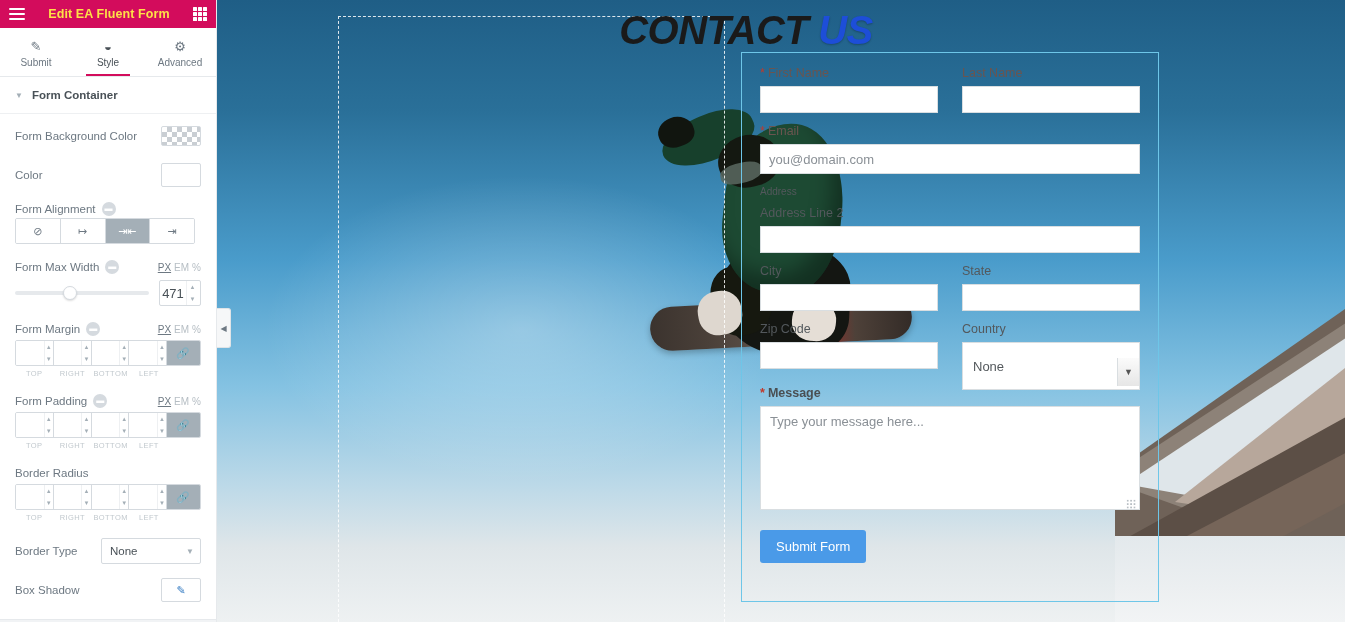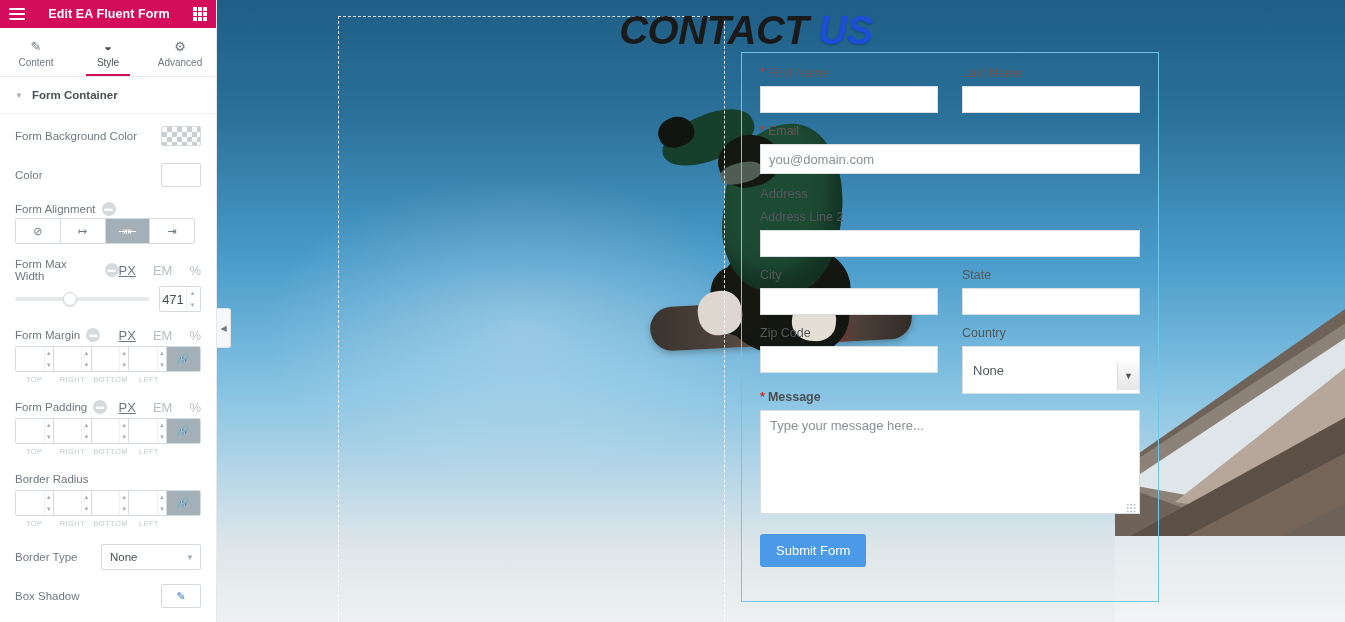--- a/index.html
+++ b/index.html
@@ -16,21 +16,21 @@
     width: 217px; height: 622px;
     background: #fff;
     border-right: 1px solid #e6e9ec;
     position: relative;
     flex: 0 0 217px;
     overflow: hidden;
   }
   .panel-header {
     height: 28px; background: #d30c5c;
     display: flex; align-items: center; justify-content: space-between;
-    padding: 0 9px; color: #ffffff;
+    padding: 0 9px; color: #fde047;
   }
   .hamburger { width: 16px; display: flex; flex-direction: column; gap: 3px; cursor: pointer; }
   .hamburger i { display: block; height: 2px; background: #fff; border-radius: 1px; }
   .panel-title { font-size: 12.5px; font-weight: bold; letter-spacing: .1px; flex: 1; text-align: center; }
   .grid-icon { width: 14px; height: 14px; display: grid; grid-template-columns: repeat(3,1fr); grid-template-rows: repeat(3,1fr); gap: 1.5px; cursor: pointer; }
   .grid-icon i { background: #fff; border-radius: .5px; }
 
   .tabs { display: flex; height: 49px; border-bottom: 1px solid #e6e9ec; background: #fff; }
   .tab { flex: 1; display: flex; flex-direction: column; align-items: center; justify-content: center;
          gap: 4px; font-size: 10px; color: #6d7882; cursor: pointer; position: relative; padding-top: 4px; }
@@ -55,21 +55,21 @@
   }
   .swatch-checker {
     width: 40px; height: 20px; border: 1px solid #d5dadf; border-radius: 2px; cursor: pointer;
     background-image:
       linear-gradient(45deg,#c9ced3 25%,transparent 25%,transparent 75%,#c9ced3 75%),
       linear-gradient(45deg,#c9ced3 25%,transparent 25%,transparent 75%,#c9ced3 75%);
     background-size: 10px 10px; background-position: 0 0, 5px 5px; background-color: #fff;
   }
   .swatch-plain { width: 40px; height: 24px; border: 1px solid #d5dadf; border-radius: 2px; background: #fff; cursor: pointer; }
 
-  .units { display: flex; gap: 17px; font-size: 13px; color: #b6bec4; }
+  .units { display: flex; gap: 3px; font-size: 10px; color: #b6bec4; }
   .units span { cursor: pointer; }
   .units span.on { color: #6d7882; text-decoration: underline; }
 
   .align-row { display: flex; border: 1px solid #d5dadf; border-radius: 2px; overflow: hidden; width: 180px; height: 26px; margin-top: 2px; }
   .align-btn { flex: 1; display: flex; align-items: center; justify-content: center;
                border-right: 1px solid #d5dadf; font-size: 11px; color: #6d7882; cursor: pointer; background: #fff; }
   .align-btn:last-child { border-right: none; }
   .align-btn.on { background: #a4afb7; color: #fff; }
 
   .slider-row { display: flex; align-items: center; gap: 10px; margin-top: 4px; }
@@ -154,21 +154,21 @@
                  border: 1px solid #6ec6e8; padding: 0; }
   .fw-inner { padding: 12px 18px 16px 18px; }
   .frow { display: flex; gap: 24px; }
   .fcol { flex: 1; min-width: 0; margin-bottom: 10px; }
   .flabel { font-size: 12.5px; color: #53585c; margin-bottom: 5px; display: block; line-height: 16px; }
   .flabel.dim { color: #6a5550; }
   .req { color: #c0392b; margin-right: 3px; }
   .fin { width: 100%; height: 27px; border: 1px solid #d9dee1; background: #fff;
          font-size: 12.5px; color: #53585c; padding: 0 8px; font-family: inherit; outline: none; }
   .fin::placeholder { color: #8a9096; }
-  .group-label { font-size: 13px; color: #53585c; margin: 4px 0 8px; display: block; }
+  .group-label { font-size: 10px; color: #53585c; margin: 4px 0 8px; display: block; }
   .fsel-wrap { position: relative; width: 100%; height: 30px; }
   .fsel { width: 100%; height: 100%; border: 1px solid #d9dee1; background: #fff;
           font-size: 13px; color: #53585c; padding: 0 28px 0 10px; font-family: inherit;
           appearance: none; outline: none; cursor: pointer; }
   .fsel-arrow { position: absolute; right: 1px; top: 1px; width: 22px; height: 28px;
                 background: linear-gradient(180deg,#fbfbfb,#e6e6e6); border-left: 1px solid #d9dee1;
                 display: flex; align-items: center; justify-content: center; font-size: 9px; color: #555; pointer-events: none; }
   .ftextarea { width: 100%; height: 104px; border: 1px solid #d9dee1; background: #fff;
                font-size: 13px; color: #c2410c; padding: 7px 9px; font-family: inherit;
                outline: none; resize: none; }
@@ -209,21 +209,21 @@
           <i></i>
           <i></i>
           <i></i>
           <i></i>
       </span>
     </div>
 
     <nav class="tabs">
       <div class="tab">
         <span class="tglyph">✎</span>
-        <span>Content</span>
+        <span>Submit</span>
       </div>
       <div class="tab active">
         <span class="tglyph">◒</span>
         <span>Style</span>
       </div>
       <div class="tab">
         <span class="tglyph">⚙</span>
         <span>Advanced</span>
       </div>
     </nav>

